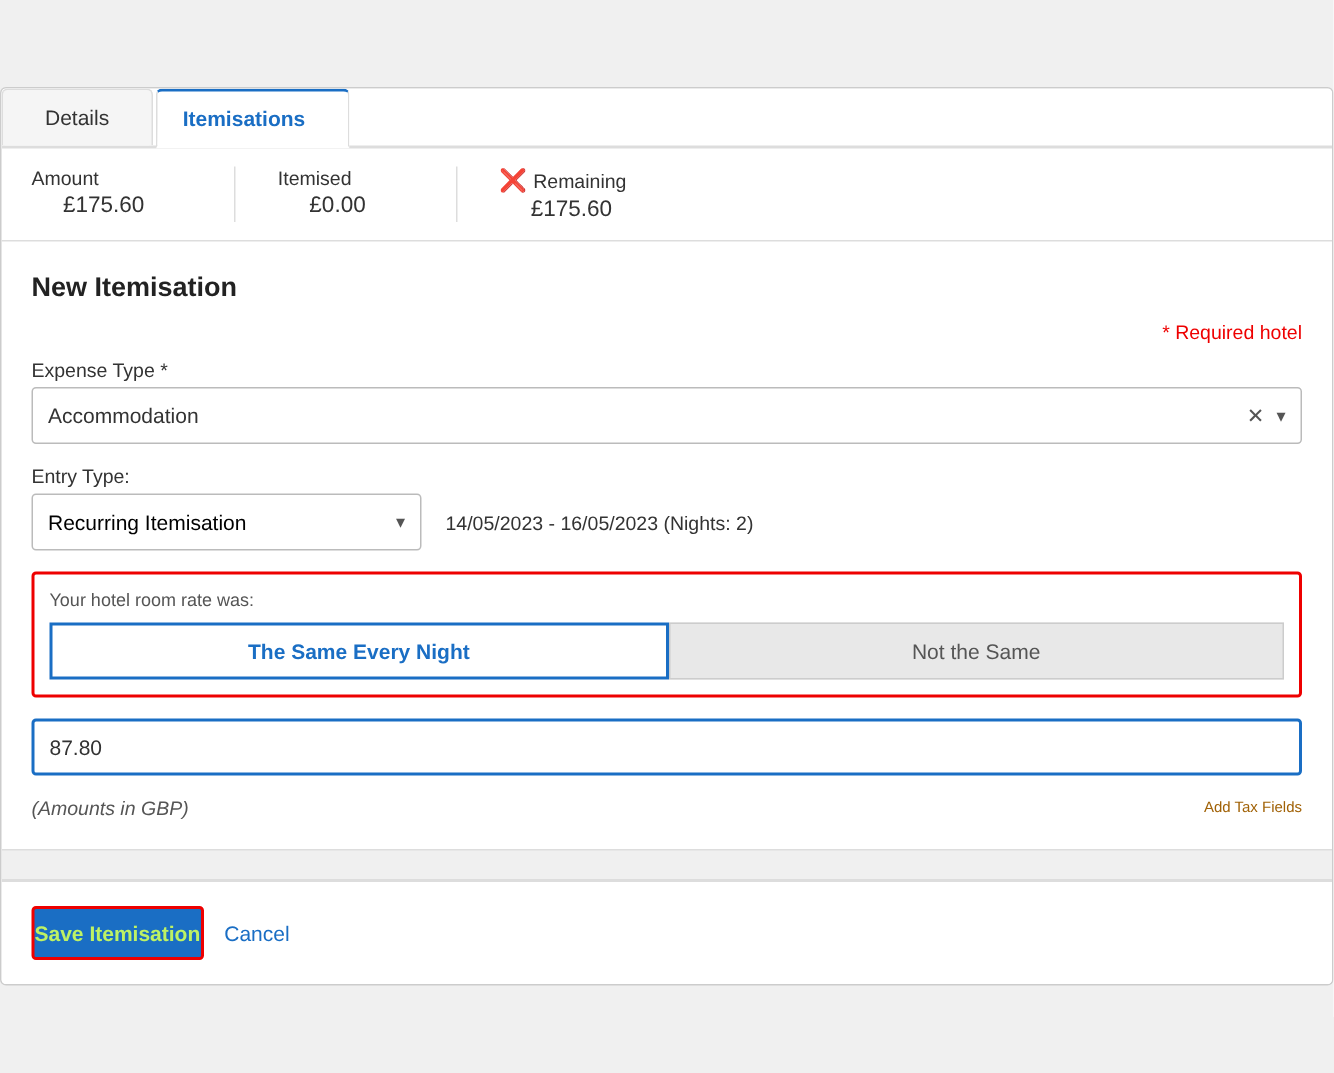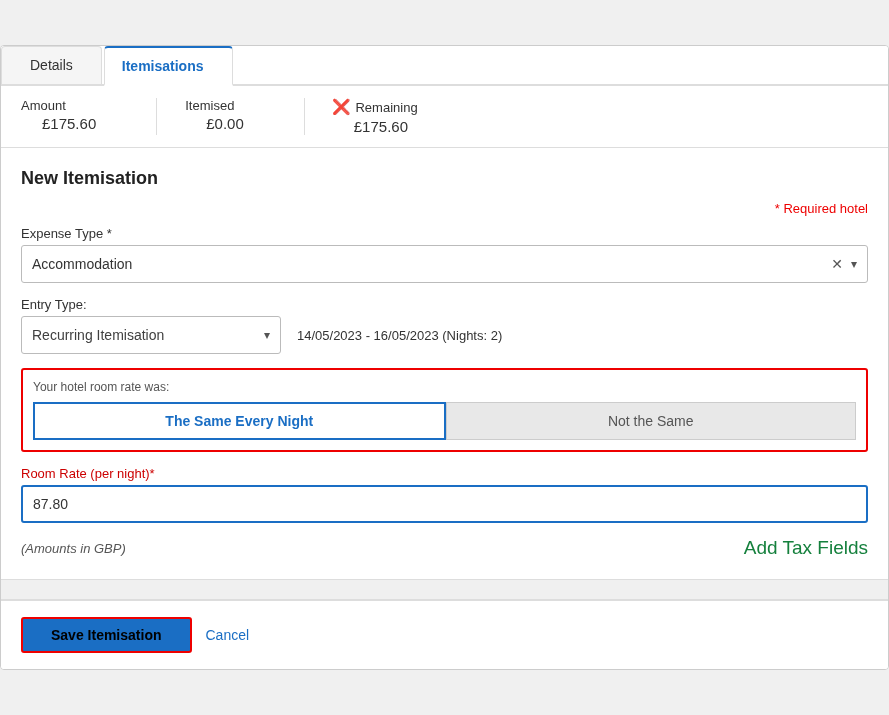--- a/index.html
+++ b/index.html
@@ -159,21 +159,21 @@
       border: 1px solid #bbb;
       border-radius: 3px;
       background: #fff;
       padding: 6px 10px;
       height: 38px;
       min-width: 260px;
     }
     .entry-type-select .select-value {
       flex: 1;
       font-size: 14px;
-      color: #404040;
+      color: #000000;
     }
     .entry-type-select .arrow-icon {
       font-size: 12px;
       color: #555;
     }
     .date-range {
       font-size: 13px;
       color: #333;
       white-space: nowrap;
     }
@@ -237,38 +237,38 @@
       align-items: center;
       margin-top: 12px;
       margin-bottom: 10px;
     }
     .amounts-text {
       font-size: 13px;
       color: #555;
       font-style: italic;
     }
     .add-tax-link {
-      font-size: 19px;
-      color: #15803d;
+      font-size: 10px;
+      color: #a16207;
       cursor: pointer;
       text-decoration: none;
     }
     
     .footer {
       padding: 16px 20px;
       border-top: 2px solid #ddd;
       display: flex;
       align-items: center;
       gap: 14px;
       background: #fff;
     }
     .save-btn {
-      padding: 8px 28px;
+      padding: 8px 0;
       background: #1a6ec4;
-      color: #000000;
+      color: #bef264;
       border: 2px solid #e00;
       border-radius: 3px;
       font-size: 14px;
       font-weight: 600;
       cursor: pointer;
     }
     .cancel-link {
       color: #1a6ec4;
       font-size: 14px;
       cursor: pointer;
@@ -341,21 +341,20 @@
 
     <div class="hotel-rate-section">
       <div class="hotel-rate-label">Your hotel room rate was:</div>
       <div class="hotel-rate-buttons">
         <button class="rate-btn active">The Same Every Night</button>
         <button class="rate-btn inactive">Not the Same</button>
       </div>
     </div>
 
     <div class="form-group">
-      <label class="room-rate-label">Room Rate (per night)*</label>
       <input class="room-rate-input" type="text" value="87.80" style="">
     </div>
 
     <div class="amounts-row">
       <span class="amounts-text">(Amounts in GBP)</span>
       <a class="add-tax-link">Add Tax Fields</a>
     </div>
 
   </div>
 

